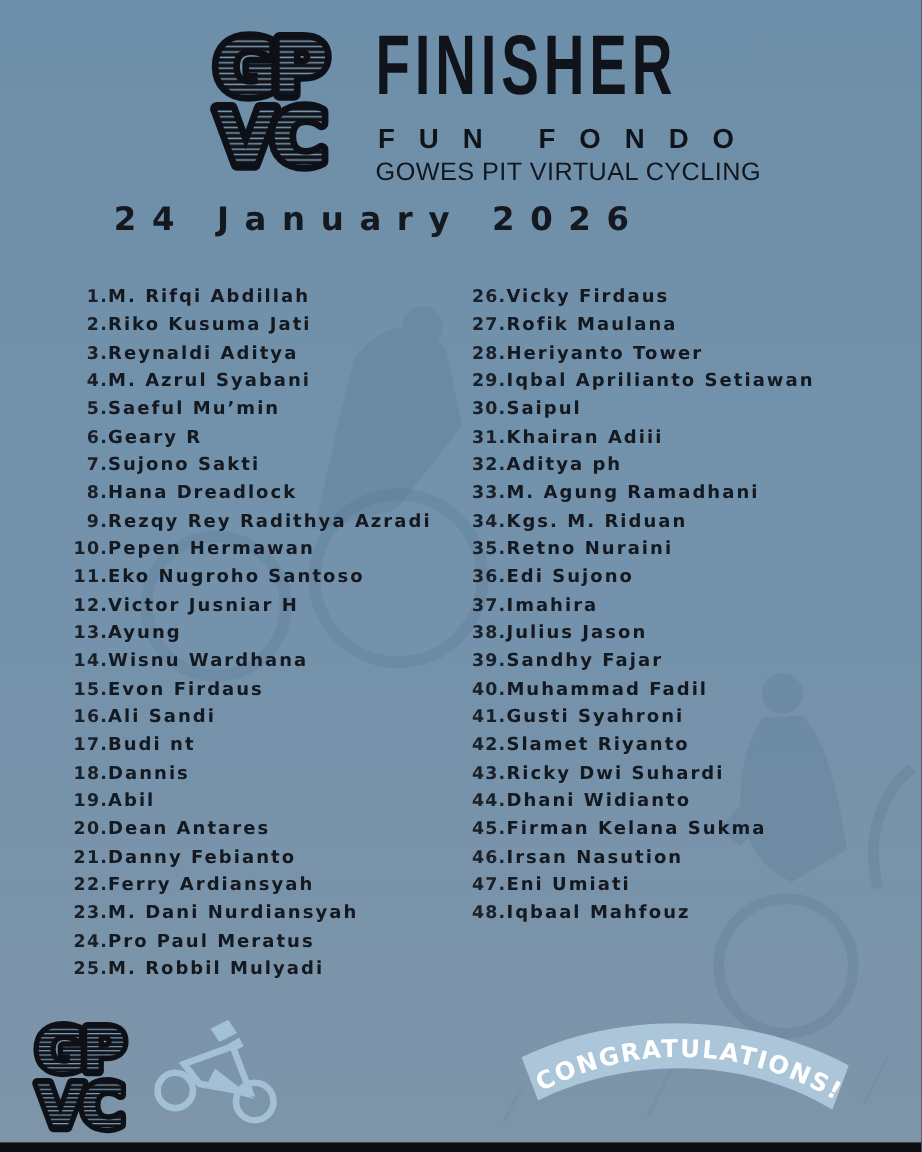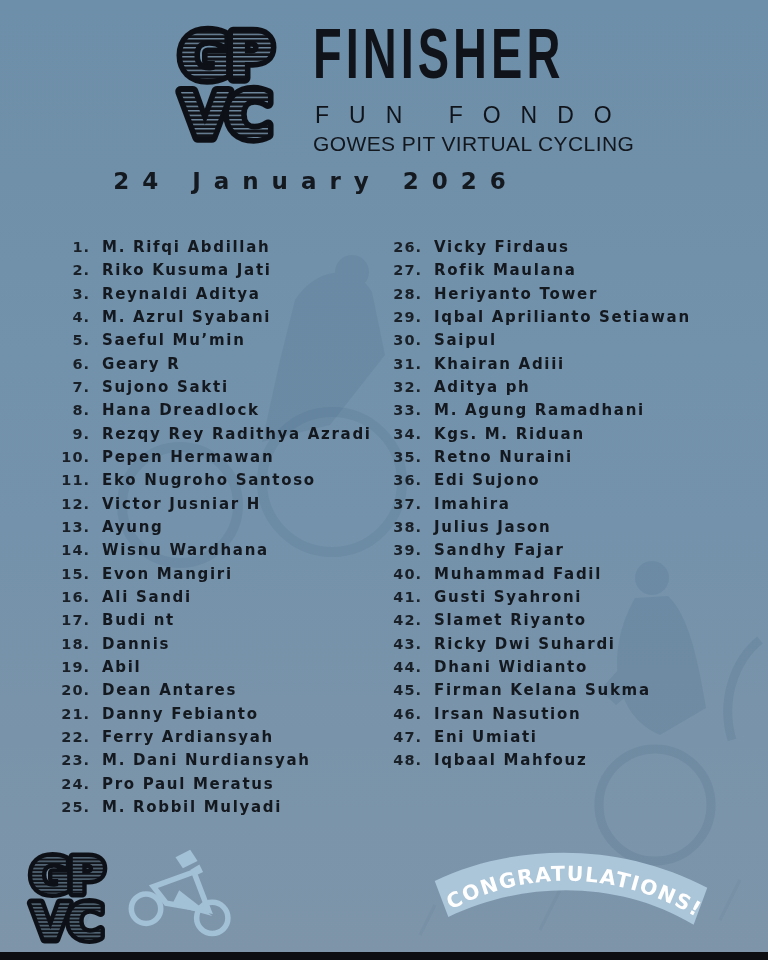--- a/index.html
+++ b/index.html
@@ -15,45 +15,45 @@
   .logo-svg{width:137px;height:126px;display:block;}
   .title-block{position:relative;width:330px;height:126px;margin-left:20px;}
   .title-main{
     position:absolute;left:0;top:-4px;width:330px;
     font-weight:900;font-size:47px;letter-spacing:4px;line-height:1;
     transform:scaleY(1.5);transform-origin:top left;white-space:nowrap;
     font-family:"Liberation Sans",sans-serif;color:#10141a;
   }
   .title-sub{
     position:absolute;left:2px;top:80px;width:330px;
-    font-weight:400;font-size:23px;letter-spacing:20px;white-space:nowrap;
+    font-weight:700;font-size:23px;letter-spacing:20px;white-space:nowrap;
     font-family:"Liberation Sans",sans-serif;color:#10141a;
   }
   .title-org{
     position:absolute;left:0;top:110px;width:340px;
     font-weight:400;font-size:21px;letter-spacing:0.4px;white-space:nowrap;
     font-family:"Liberation Sans",sans-serif;color:#12161d;
   }
   
   .date{
     position:absolute;left:0;top:168px;width:632px;text-align:center;
-    font-size:23px;font-weight:800;letter-spacing:13px;color:#14181f;
+    font-size:27px;font-weight:800;letter-spacing:13px;color:#14181f;
     font-family:"DejaVu Sans",sans-serif;
   }
   
   .list-col{position:absolute;top:238px;}
   .col-left{left:58px;width:330px;}
   .col-right{left:390px;width:360px;}
   .row{display:flex;align-items:baseline;height:23.33px;}
   .num{
     width:32px;text-align:right;flex:0 0 32px;
     font-size:14.5px;font-weight:700;letter-spacing:1px;color:#1a2027;
   }
   .nm{
-    margin-left:12px;font-size:15px;font-weight:700;letter-spacing:1.7px;
+    margin-left:0;font-size:15px;font-weight:700;letter-spacing:1.7px;
     white-space:nowrap;color:#14181f;
   }
   
   .logo-bottom{position:absolute;left:16px;top:843px;width:100px;height:110px;}
   .bike-icon{position:absolute;left:122px;top:848px;width:118px;height:92px;}
   .banner{position:absolute;left:425px;top:826px;width:292px;height:110px;}
   .bottom-bar{position:absolute;left:0;bottom:0;width:768px;height:8px;background:#0c0e12;}
 </style>
 </head>
 <body>
@@ -160,21 +160,21 @@
       <div class="row">
         <span class="num">13.</span>
         <span class="nm">Ayung</span>
       </div>
       <div class="row">
         <span class="num">14.</span>
         <span class="nm">Wisnu Wardhana</span>
       </div>
       <div class="row">
         <span class="num">15.</span>
-        <span class="nm">Evon Mangiri</span>
+        <span class="nm">Evon Firdaus</span>
       </div>
       <div class="row">
         <span class="num">16.</span>
         <span class="nm">Ali Sandi</span>
       </div>
       <div class="row">
         <span class="num">17.</span>
         <span class="nm">Budi nt</span>
       </div>
       <div class="row">

